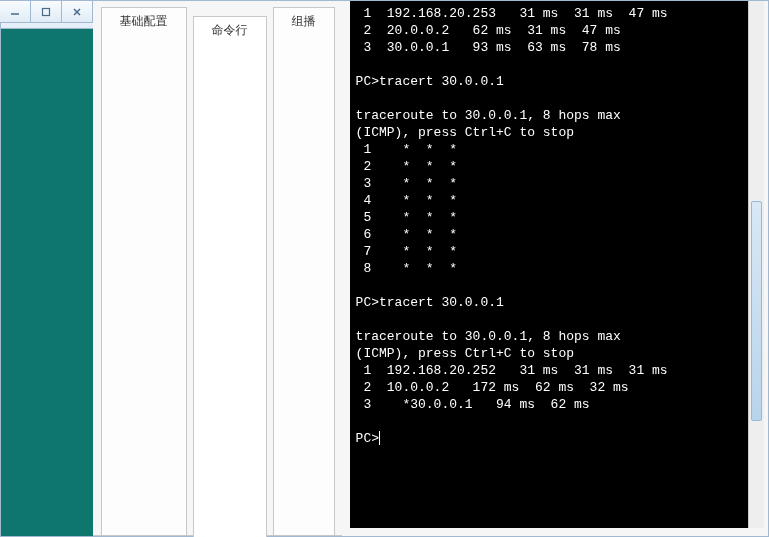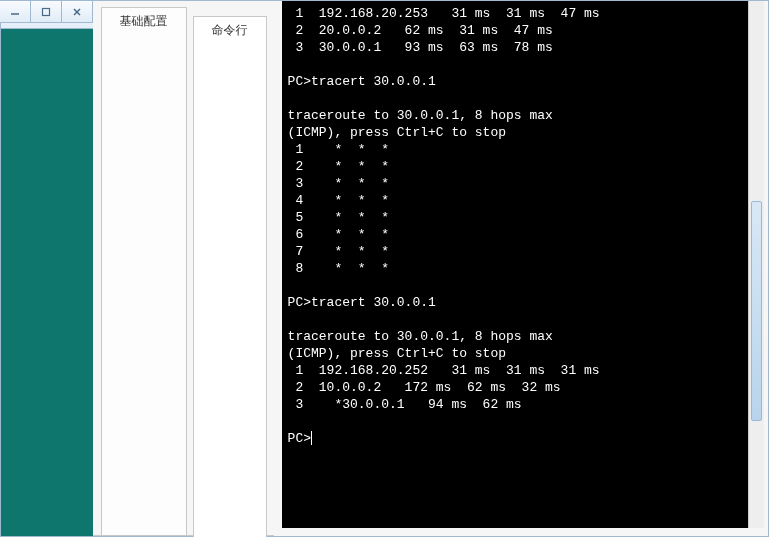--- a/index.html
+++ b/index.html
@@ -158,20 +158,21 @@
             <line x1="2" y1="2" x2="8" y2="8" stroke="#4a6a88" stroke-width="1.5"></line>
             <line x1="8" y1="2" x2="2" y2="8" stroke="#4a6a88" stroke-width="1.5"></line>
           </svg>
       </div>
     </div>
   </div>
 
   <div class="tabbar">
     <div class="tab">基础配置</div>
     <div class="tab active">命令行</div>
+    <div class="tab">组播</div>
   </div>
 
   <div class="terminal-wrap">
     <div class="terminal" id="terminal"> 1  192.168.20.253   31 ms  31 ms  47 ms
  2  20.0.0.2   62 ms  31 ms  47 ms
  3  30.0.0.1   93 ms  63 ms  78 ms
 
 PC&gt;tracert 30.0.0.1
 
 traceroute to 30.0.0.1, 8 hops max

